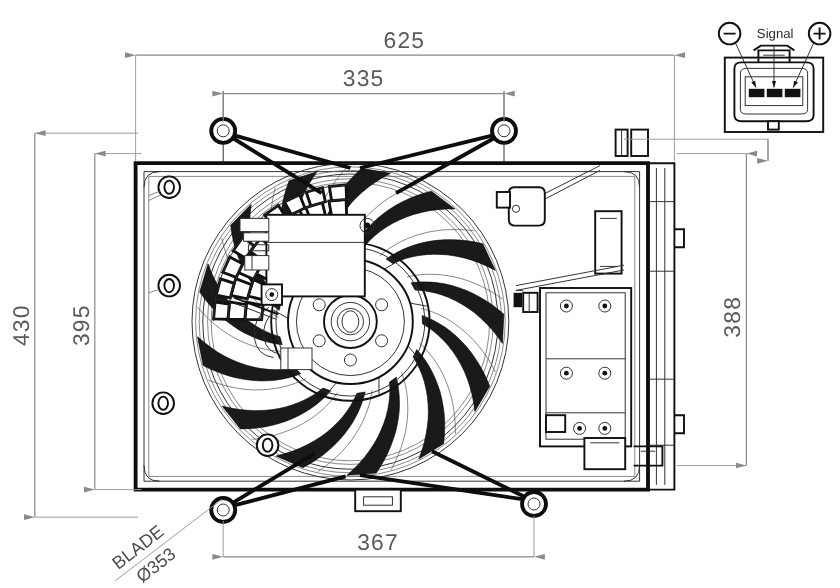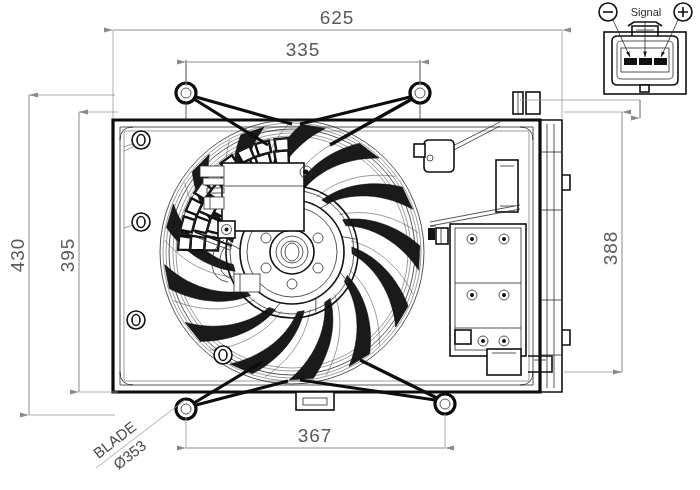--- a/index.html
+++ b/index.html
@@ -1,18 +1,18 @@
 <!DOCTYPE html>
 <html><head>
 <meta charset="utf-8">
 <style>
   html,body{margin:0;padding:0;background:#ffffff;}
   body{width:700px;height:490px;overflow:hidden;
        font-family:"Liberation Sans", sans-serif;color:#3b3b3b;}
-  #stage{position:relative;width:700px;height:364px;background:#fff;}
+  #stage{position:relative;width:700px;height:364px;background:#fff;margin-top:16px;}
   svg.layer{position:absolute;left:0;top:0;width:700px;height:490px;}
   .dimtext{font-family:"Liberation Sans", sans-serif;font-size:19px;fill:#5a5a5a;
            letter-spacing:1px;}
   .smalltext{font-family:"Liberation Sans", sans-serif;font-size:11px;fill:#2b2b2b;}
   .leadtext{font-family:"Liberation Sans", sans-serif;font-size:15px;fill:#4a4a4a;}
   .dimline{stroke:#8a8a8a;stroke-width:1;fill:none;}
   .extline{stroke:#9a9a9a;stroke-width:0.8;fill:none;}
   .thin{stroke:#2b2b2b;stroke-width:0.8;fill:none;}
   .thinner{stroke:#5b5b5b;stroke-width:0.6;fill:none;}
   .med{stroke:#111;stroke-width:1.6;fill:none;}

